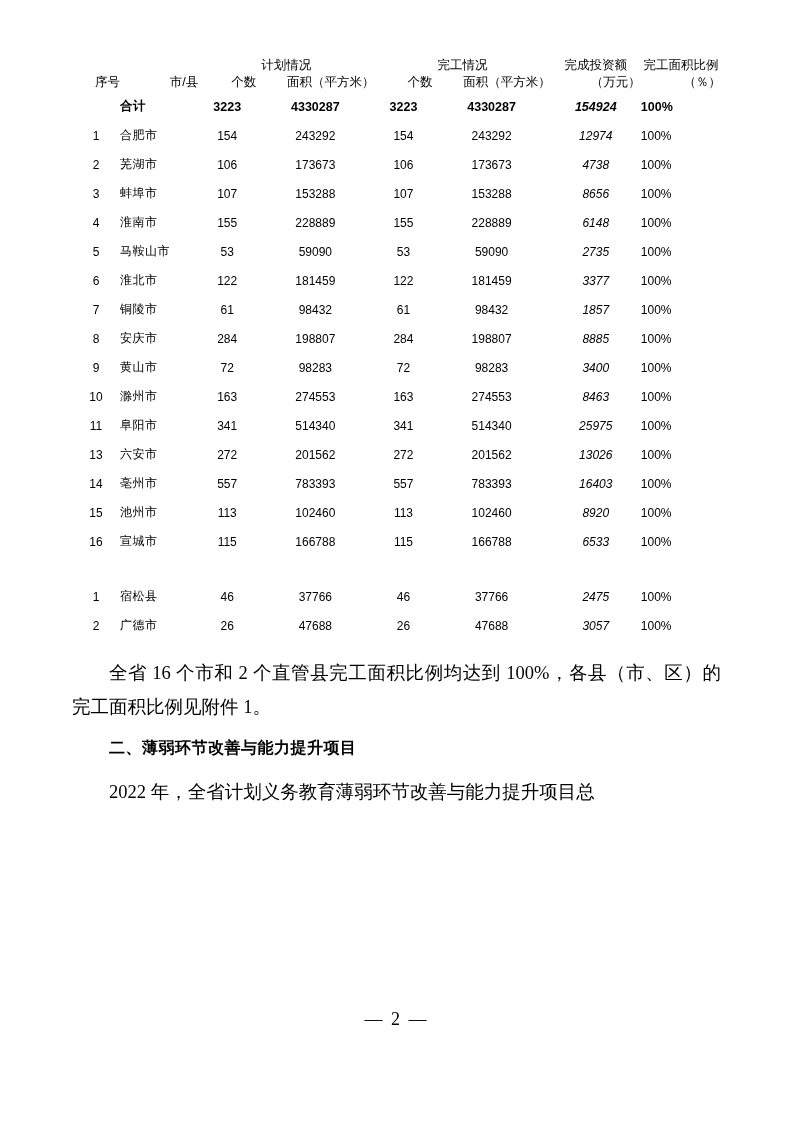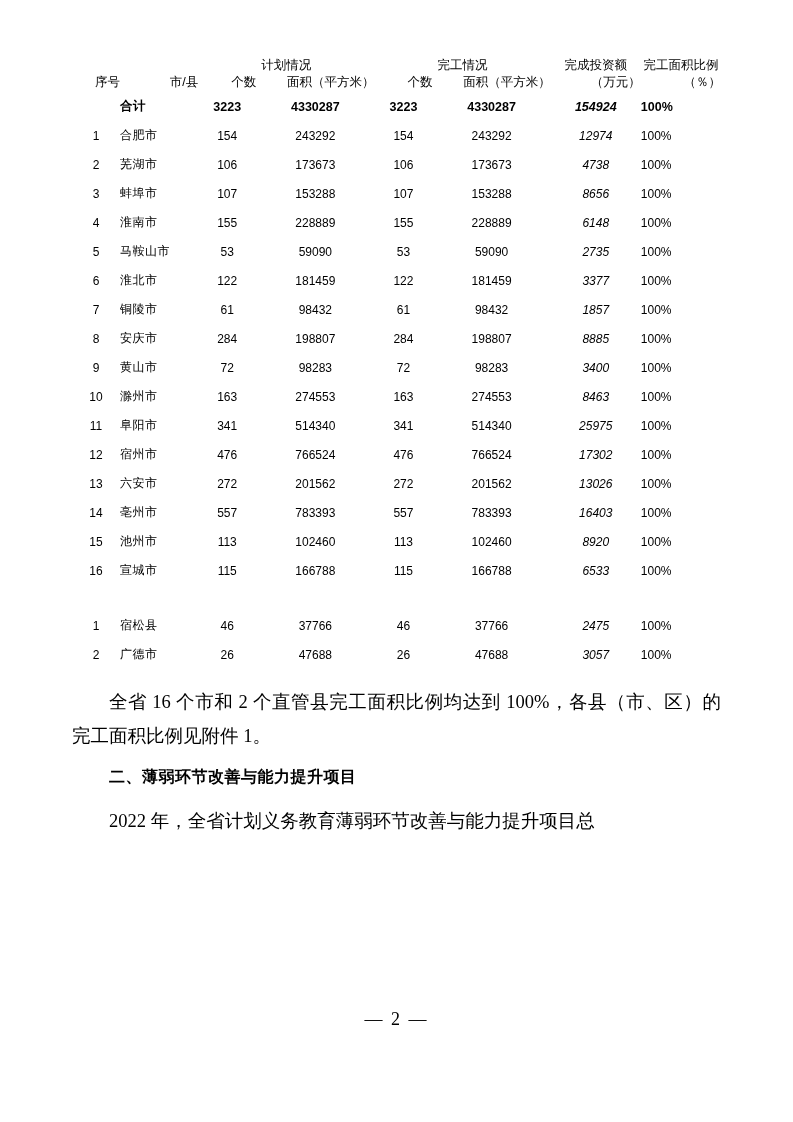--- a/index.html
+++ b/index.html
@@ -265,30 +265,20 @@
             <td class="c-idx">11</td>
             <td class="c-name">阜阳市</td>
             <td class="c-num1">341</td>
             <td class="c-area1">514340</td>
             <td class="c-num2">341</td>
             <td class="c-area2">514340</td>
             <td class="c-inv">25975</td>
             <td class="c-pct">100%</td>
           </tr>
         <tr>
-            <td class="c-idx">12</td>
-            <td class="c-name">宿州市</td>
-            <td class="c-num1">476</td>
-            <td class="c-area1">766524</td>
-            <td class="c-num2">476</td>
-            <td class="c-area2">766524</td>
-            <td class="c-inv">17302</td>
-            <td class="c-pct">100%</td>
-          </tr>
-        <tr>
             <td class="c-idx">13</td>
             <td class="c-name">六安市</td>
             <td class="c-num1">272</td>
             <td class="c-area1">201562</td>
             <td class="c-num2">272</td>
             <td class="c-area2">201562</td>
             <td class="c-inv">13026</td>
             <td class="c-pct">100%</td>
           </tr>
         <tr>

